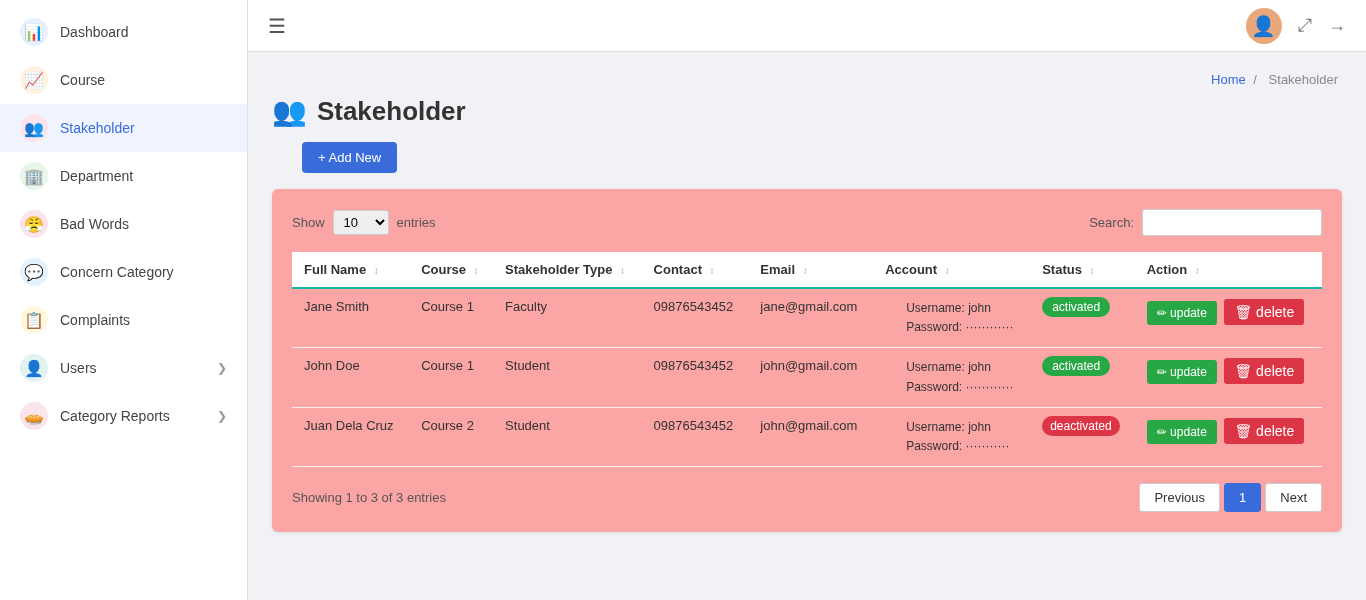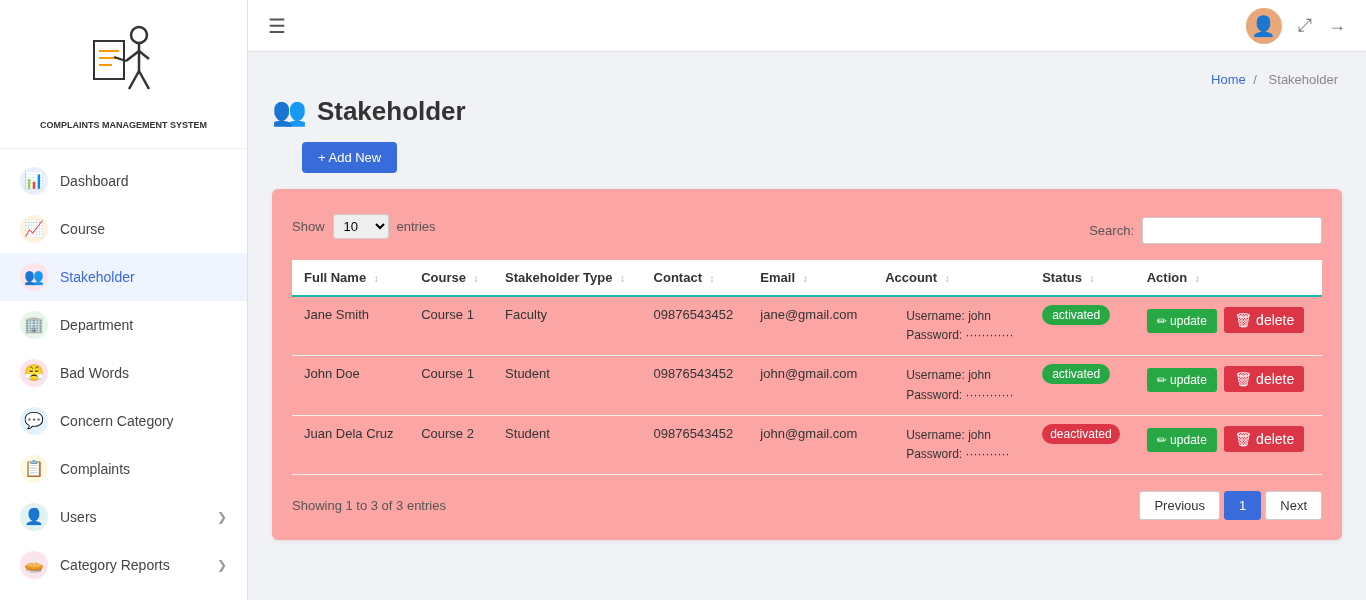--- a/index.html
+++ b/index.html
@@ -141,21 +141,21 @@
       align-items: center;
       margin-bottom: 16px;
     }
     .show-entries { display: flex; align-items: center; gap: 8px; color: #555; }
     .show-entries select {
       padding: 3px 6px;
       border: 1px solid #ccc;
       border-radius: 3px;
       font-size: 13px;
     }
-    .search-box { display: flex; align-items: center; gap: 8px; margin-top: 8px; }
+    .search-box { display: flex; align-items: center; gap: 8px; }
     .search-box label { color: #555; }
     .search-box input {
       border: 1px solid #ccc;
       border-radius: 3px;
       padding: 5px 10px;
       font-size: 13px;
       width: 180px;
     }
 
     table { width: 100%; border-collapse: collapse; font-size: 13px; }
@@ -250,41 +250,20 @@
     .icon-badwords { background: #fce4ec; color: #e91e63; }
     .icon-concern { background: #e3f2fd; color: #1976d2; }
     .icon-complaints { background: #fff8e1; color: #f9a825; }
     .icon-users { background: #e0f2f1; color: #00796b; }
     .icon-reports { background: #fce4ec; color: #e91e63; }
   </style>
 </head>
 <body>
 
 <aside class="sidebar">
-  <div class="sidebar-logo">
-    <div class="logo-img">
-      <svg viewBox="0 0 80 90" width="80" height="90">
-
-        <circle cx="55" cy="14" r="8" fill="none" stroke="#333" stroke-width="2.5"></circle>
-        <line x1="55" y1="22" x2="55" y2="50" stroke="#333" stroke-width="2.5"></line>
-        <line x1="55" y1="30" x2="42" y2="40" stroke="#333" stroke-width="2.5"></line>
-        <line x1="55" y1="30" x2="65" y2="38" stroke="#333" stroke-width="2.5"></line>
-        <line x1="55" y1="50" x2="45" y2="68" stroke="#333" stroke-width="2.5"></line>
-        <line x1="55" y1="50" x2="65" y2="68" stroke="#333" stroke-width="2.5"></line>
-
-        <rect x="10" y="20" width="30" height="38" fill="#fff" stroke="#333" stroke-width="2"></rect>
-        <line x1="15" y1="30" x2="35" y2="30" stroke="#f90" stroke-width="2"></line>
-        <line x1="15" y1="37" x2="35" y2="37" stroke="#f90" stroke-width="2"></line>
-        <line x1="15" y1="44" x2="28" y2="44" stroke="#f90" stroke-width="2"></line>
-
-        <line x1="42" y1="40" x2="30" y2="36" stroke="#333" stroke-width="2"></line>
-      </svg>
-    </div>
-    <div class="logo-text">COMPLAINTS MANAGEMENT SYSTEM</div>
-  </div>
   <nav class="sidebar-nav">
 
   <div class="nav-item">
     <span class="nav-icon icon-dashboard">📊</span>
     <span class="nav-label">Dashboard</span>
 
   </div>
       <div class="nav-item">
     <span class="nav-icon icon-course">📈</span>
     <span class="nav-label">Course</span>

